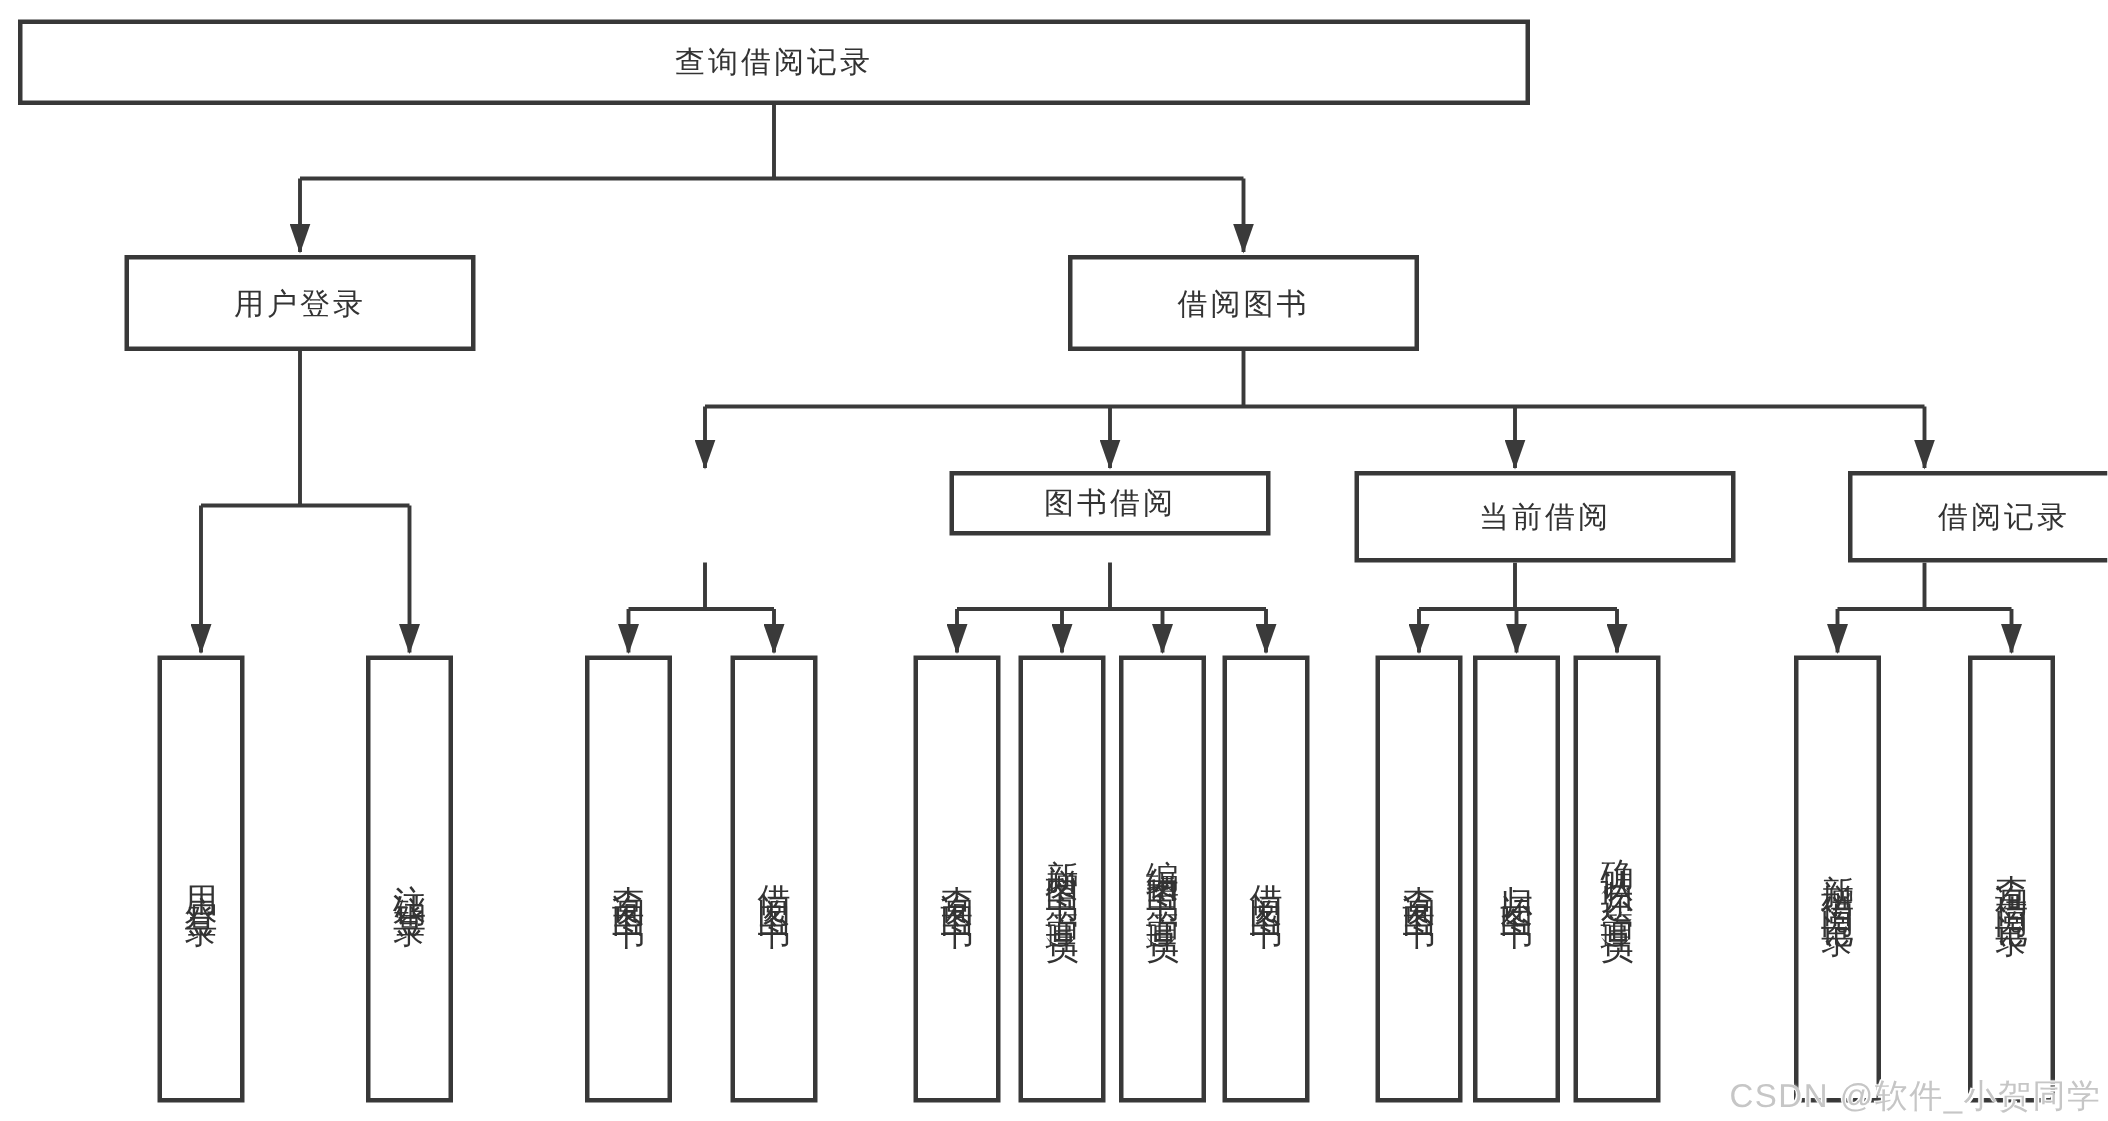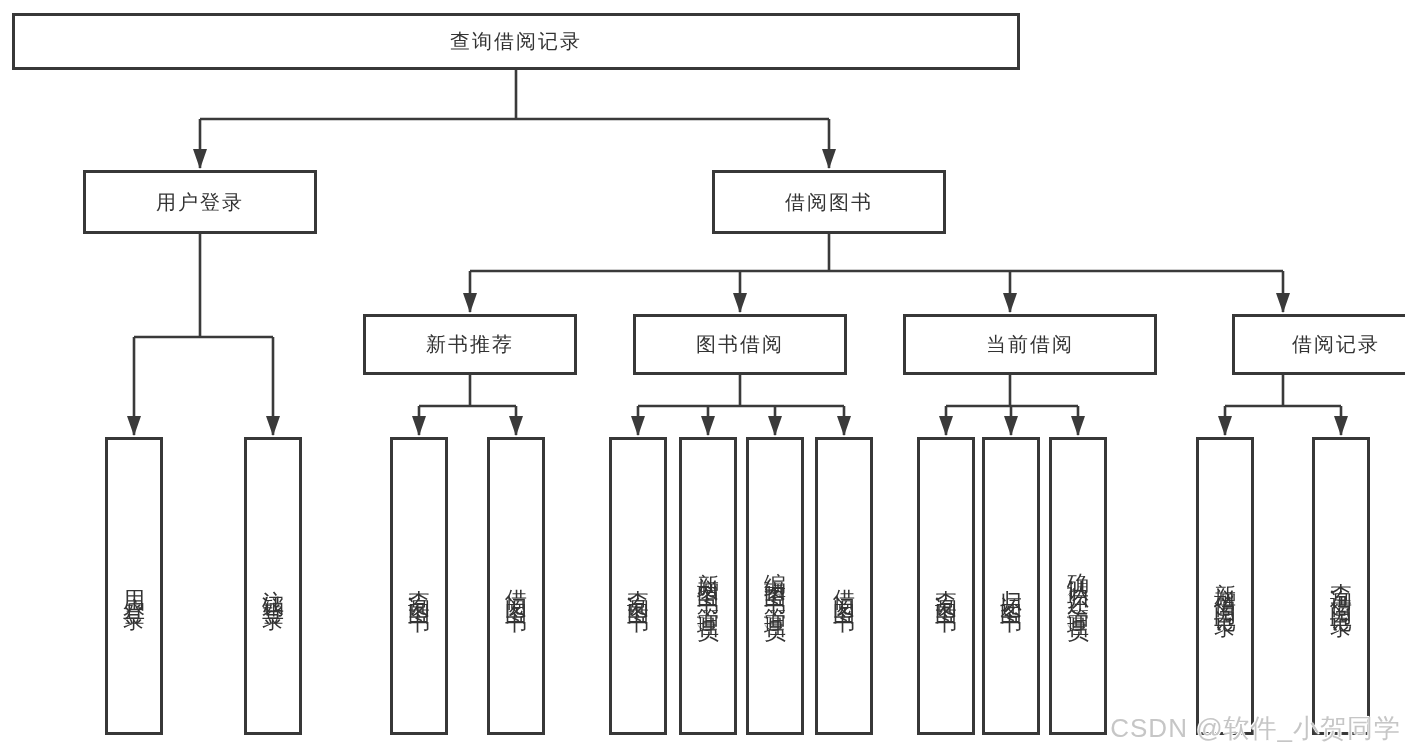--- a/index.html
+++ b/index.html
@@ -25,21 +25,21 @@
   .v-box span{
     writing-mode:vertical-rl;
     text-orientation:mixed;
     font-size:22px;
     letter-spacing:7px;
     line-height:1;
   }
   .watermark{
     position:absolute;
     right:4px;bottom:1px;
-    font-size:26px;
+    font-size:22px;
     letter-spacing:1px;
     color:#c6c6c6;
     text-shadow:1px 1px 0 #ffffff,-1px -1px 0 #ffffff,0 0 2px #ffffff;
     z-index:5;
     white-space:nowrap;
   }
 </style>
 </head>
 <body>
 
@@ -90,24 +90,21 @@
     <span>查询借阅记录</span>
   </div>
 
   <div class="node h-box" style="left:83px;top:170px;width:234px;height:64px">
     <span>用户登录</span>
   </div>
   <div class="node h-box" style="left:712px;top:170px;width:234px;height:64px">
     <span>借阅图书</span>
   </div>
 
-  <div class="node h-box" style="left:363px;top:314px;width:214px;height:61px">
-    <span>新书推荐</span>
-  </div>
-  <div class="node h-box" style="left:633px;top:314px;width:214px;height:61px">
+  <div class="node h-box" style="left:633px;top:314px;width:214px;height:43px">
     <span>图书借阅</span>
   </div>
   <div class="node h-box" style="left:903px;top:314px;width:254px;height:61px">
     <span>当前借阅</span>
   </div>
   <div class="node h-box" style="left:1232px;top:314px;width:208px;height:61px">
     <span>借阅记录</span>
   </div>
 
   <div class="node v-box" style="left:105px;top:437px;width:58px;height:298px">

